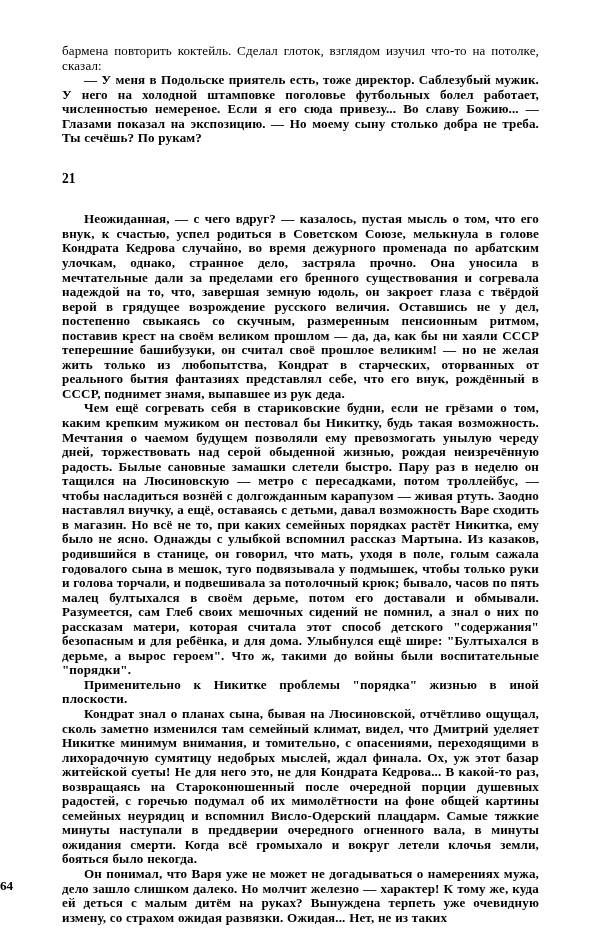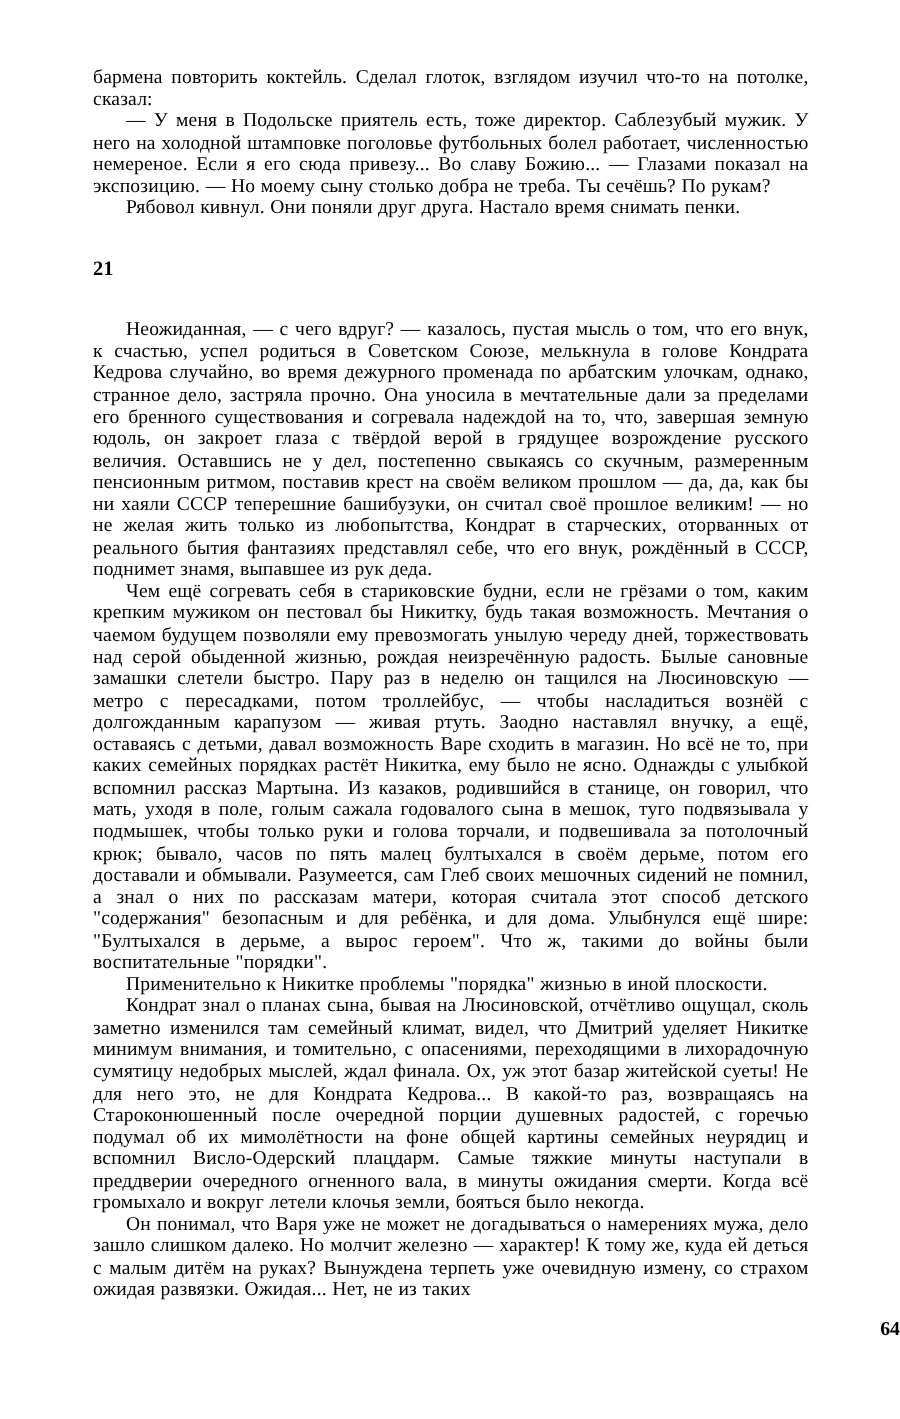--- a/index.html
+++ b/index.html
@@ -37,57 +37,57 @@
     text-align: justify;
     text-justify: inter-word;
     font-size: 13.05px;
     line-height: 14.55px;
     letter-spacing: 0.01em;
     word-spacing: 0.02em;
     hyphens: none;
   }
   p.para.indent {
     text-indent: 22px;
+    font-weight: bold;
   }
   p.para.noindent {
     text-indent: 0;
   }
   .chapter-heading {
     margin: 0;
     padding: 0;
     text-align: left;
     font-size: 13.6px;
     font-weight: bold;
     line-height: 14.55px;
   }
   .gap-before-chapter { height: 26px; }
   .gap-after-chapter  { height: 26px; }
   .page-number {
     position: absolute;
     left: 0;
     top: 878px;
     width: 600px;
-    text-align: right;
+    text-align: left;
     font-size: 13.2px;
     font-weight: bold;
     font-family: "Liberation Serif", "DejaVu Serif", serif;
   }
 </style>
 </head>
 <body>
 
 <div class="page">
 
   <div class="text-column">
 
     <p class="para noindent">бармена повторить коктейль. Сделал глоток, взглядом изучил что-то на потолке, сказал:</p>
 
     <p class="para indent">— У меня в Подольске приятель есть, тоже директор. Саблезубый мужик. У него на холодной штамповке поголовье футбольных болел работает, численностью немереное. Если я его сюда привезу... Во славу Божию... — Глазами показал на экспозицию. — Но моему сыну столько добра не треба. Ты сечёшь? По рукам?</p>
 
-    <p class="para indent">Рябовол кивнул. Они поняли друг друга. Настало время снимать пенки.</p>
 
     <div class="gap-before-chapter"></div>
 
     <p class="chapter-heading">21</p>
 
     <div class="gap-after-chapter"></div>
 
     <p class="para indent">Неожиданная, — с чего вдруг? — казалось, пустая мысль о том, что его внук, к счастью, успел родиться в Советском Союзе, мелькнула в голове Кондрата Кедрова случайно, во время дежурного променада по арбатским улочкам, однако, странное дело, застряла прочно. Она уносила в мечтательные дали за пределами его бренного существования и согревала надеждой на то, что, завершая земную юдоль, он закроет глаза с твёрдой верой в грядущее возрождение русского величия. Оставшись не у дел, постепенно свыкаясь со скучным, размеренным пенсионным ритмом, поставив крест на своём великом прошлом — да, да, как бы ни хаяли СССР теперешние башибузуки, он считал своё прошлое великим! — но не желая жить только из любопытства, Кондрат в старческих, оторванных от реального бытия фантазиях представлял себе, что его внук, рождённый в СССР, поднимет знамя, выпавшее из рук деда.</p>
 
     <p class="para indent">Чем ещё согревать себя в стариковские будни, если не грёзами о том, каким крепким мужиком он пестовал бы Никитку, будь такая возможность. Мечтания о чаемом будущем позволяли ему превозмогать унылую череду дней, торжествовать над серой обыденной жизнью, рождая неизречённую радость. Былые сановные замашки слетели быстро. Пару раз в неделю он тащился на Люсиновскую — метро с пересадками, потом троллейбус, — чтобы насладиться вознёй с долгожданным карапузом — живая ртуть. Заодно наставлял внучку, а ещё, оставаясь с детьми, давал возможность Варе сходить в магазин. Но всё не то, при каких семейных порядках растёт Никитка, ему было не ясно. Однажды с улыбкой вспомнил рассказ Мартына. Из казаков, родившийся в станице, он говорил, что мать, уходя в поле, голым сажала годовалого сына в мешок, туго подвязывала у подмышек, чтобы только руки и голова торчали, и подвешивала за потолочный крюк; бывало, часов по пять малец бултыхался в своём дерьме, потом его доставали и обмывали. Разумеется, сам Глеб своих мешочных сидений не помнил, а знал о них по рассказам матери, которая считала этот способ детского "содержания" безопасным и для ребёнка, и для дома. Улыбнулся ещё шире: "Бултыхался в дерьме, а вырос героем". Что ж, такими до войны были воспитательные "порядки".</p>

